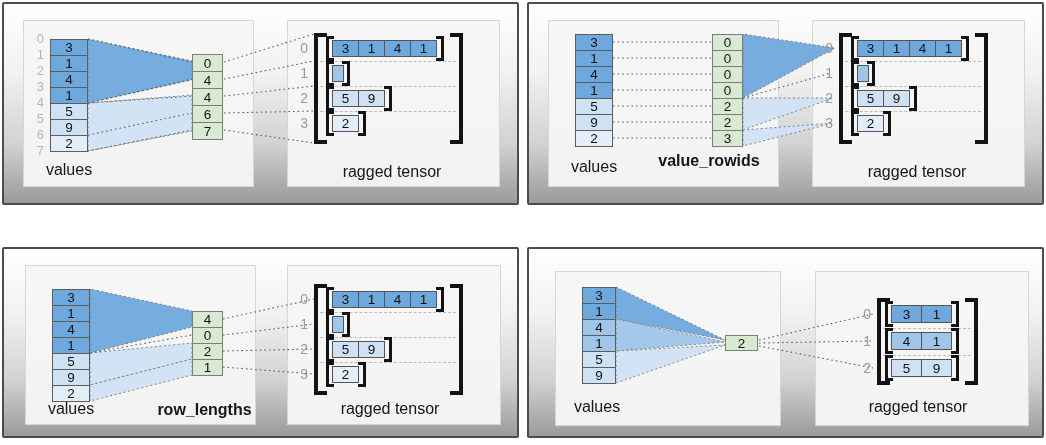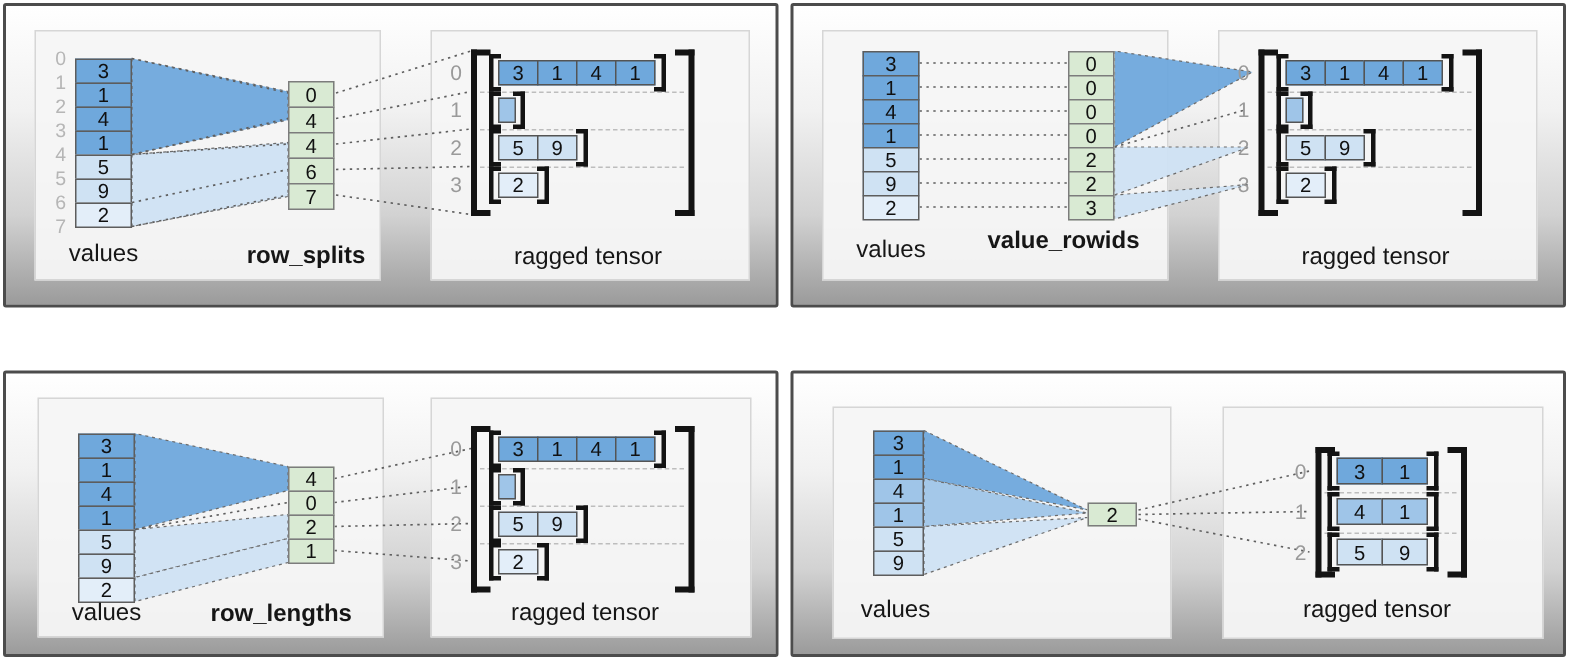--- a/index.html
+++ b/index.html
@@ -87,21 +87,21 @@
 
   .lbl{position:absolute;font-size:16px;text-align:center;color:#161616}
   .method-lbl{font-weight:bold;white-space:pre-line;line-height:20px}
   .p0 .values-lbl{left:25px;top:157px;width:80px}
   .p0 .method-lbl{left:135px;top:157px;width:130px}
   .p0 .tensor-lbl{left:303px;top:159px;width:170px}
   .p1 .values-lbl{left:25px;top:154px;width:80px}
   .p1 .method-lbl{left:110px;top:147px;width:140px}
   .p1 .tensor-lbl{left:303px;top:159px;width:170px}
   .p2 .values-lbl{left:27px;top:151px;width:80px}
-  .p2 .method-lbl{left:116px;top:151px;width:135px}
+  .p2 .method-lbl{left:133px;top:151px;width:135px}
   .p2 .tensor-lbl{left:301px;top:151px;width:170px}
   .p3 .values-lbl{left:28px;top:149px;width:80px}
   .p3 .method-lbl{left:134px;top:129px;width:140px}
   .p3 .tensor-lbl{left:304px;top:149px;width:170px}
 </style>
 </head>
 <body>
 
 <div id="fig">
 
@@ -179,21 +179,20 @@
           <div class="tcell blue3">9</div>
           <div class="bk r"></div>
         </div>
         <div class="trow">
           <div class="bk l"></div>
           <div class="tcell blue4">2</div>
           <div class="bk r"></div>
         </div>
       </div>
     <div class="lbl values-lbl">values</div>
-    <div class="lbl method-lbl">row_splits</div>
     <div class="lbl tensor-lbl">ragged tensor</div>
   </div>
 
   <div class="panel p1" id="p1">
     <div class="subbox left"></div>
     <div class="subbox right"></div>
     <svg class="overlay" width="517" height="203" viewBox="0 0 517 203">
       <line class="dot" x1="84" y1="38" x2="183" y2="38"></line>
       <line class="dot" x1="84" y1="54" x2="183" y2="54"></line>
       <line class="dot" x1="84" y1="70" x2="183" y2="70"></line>

